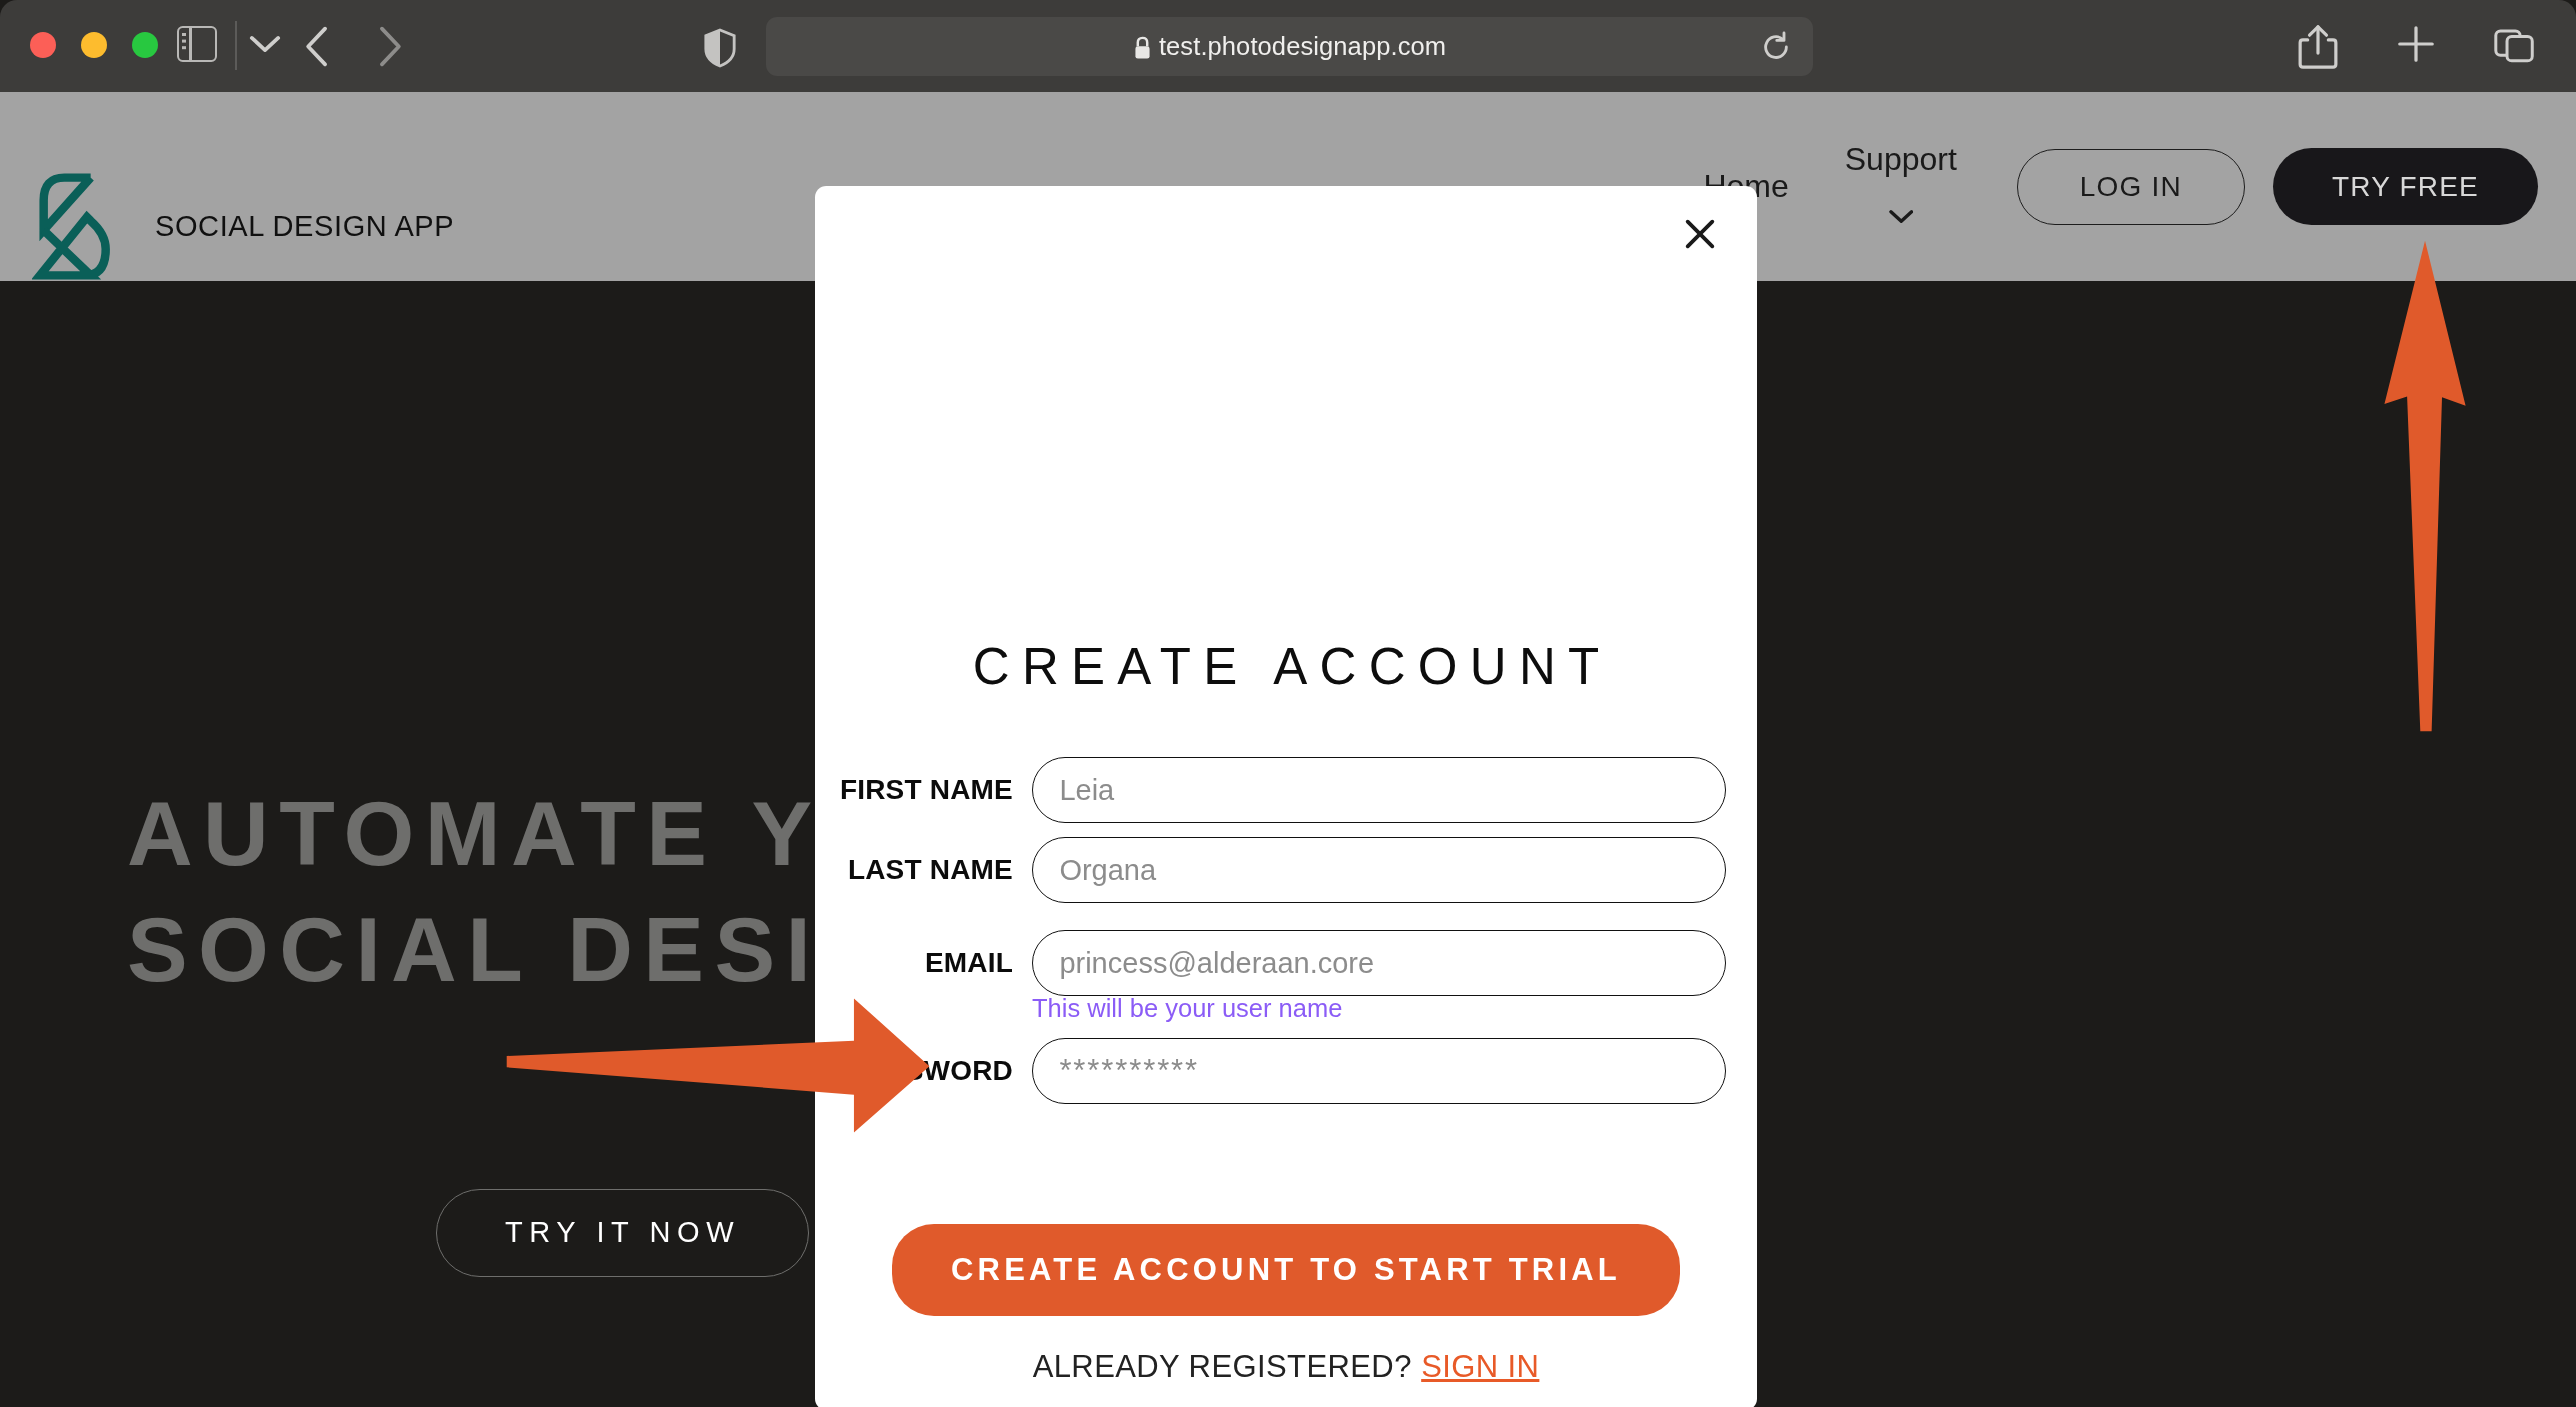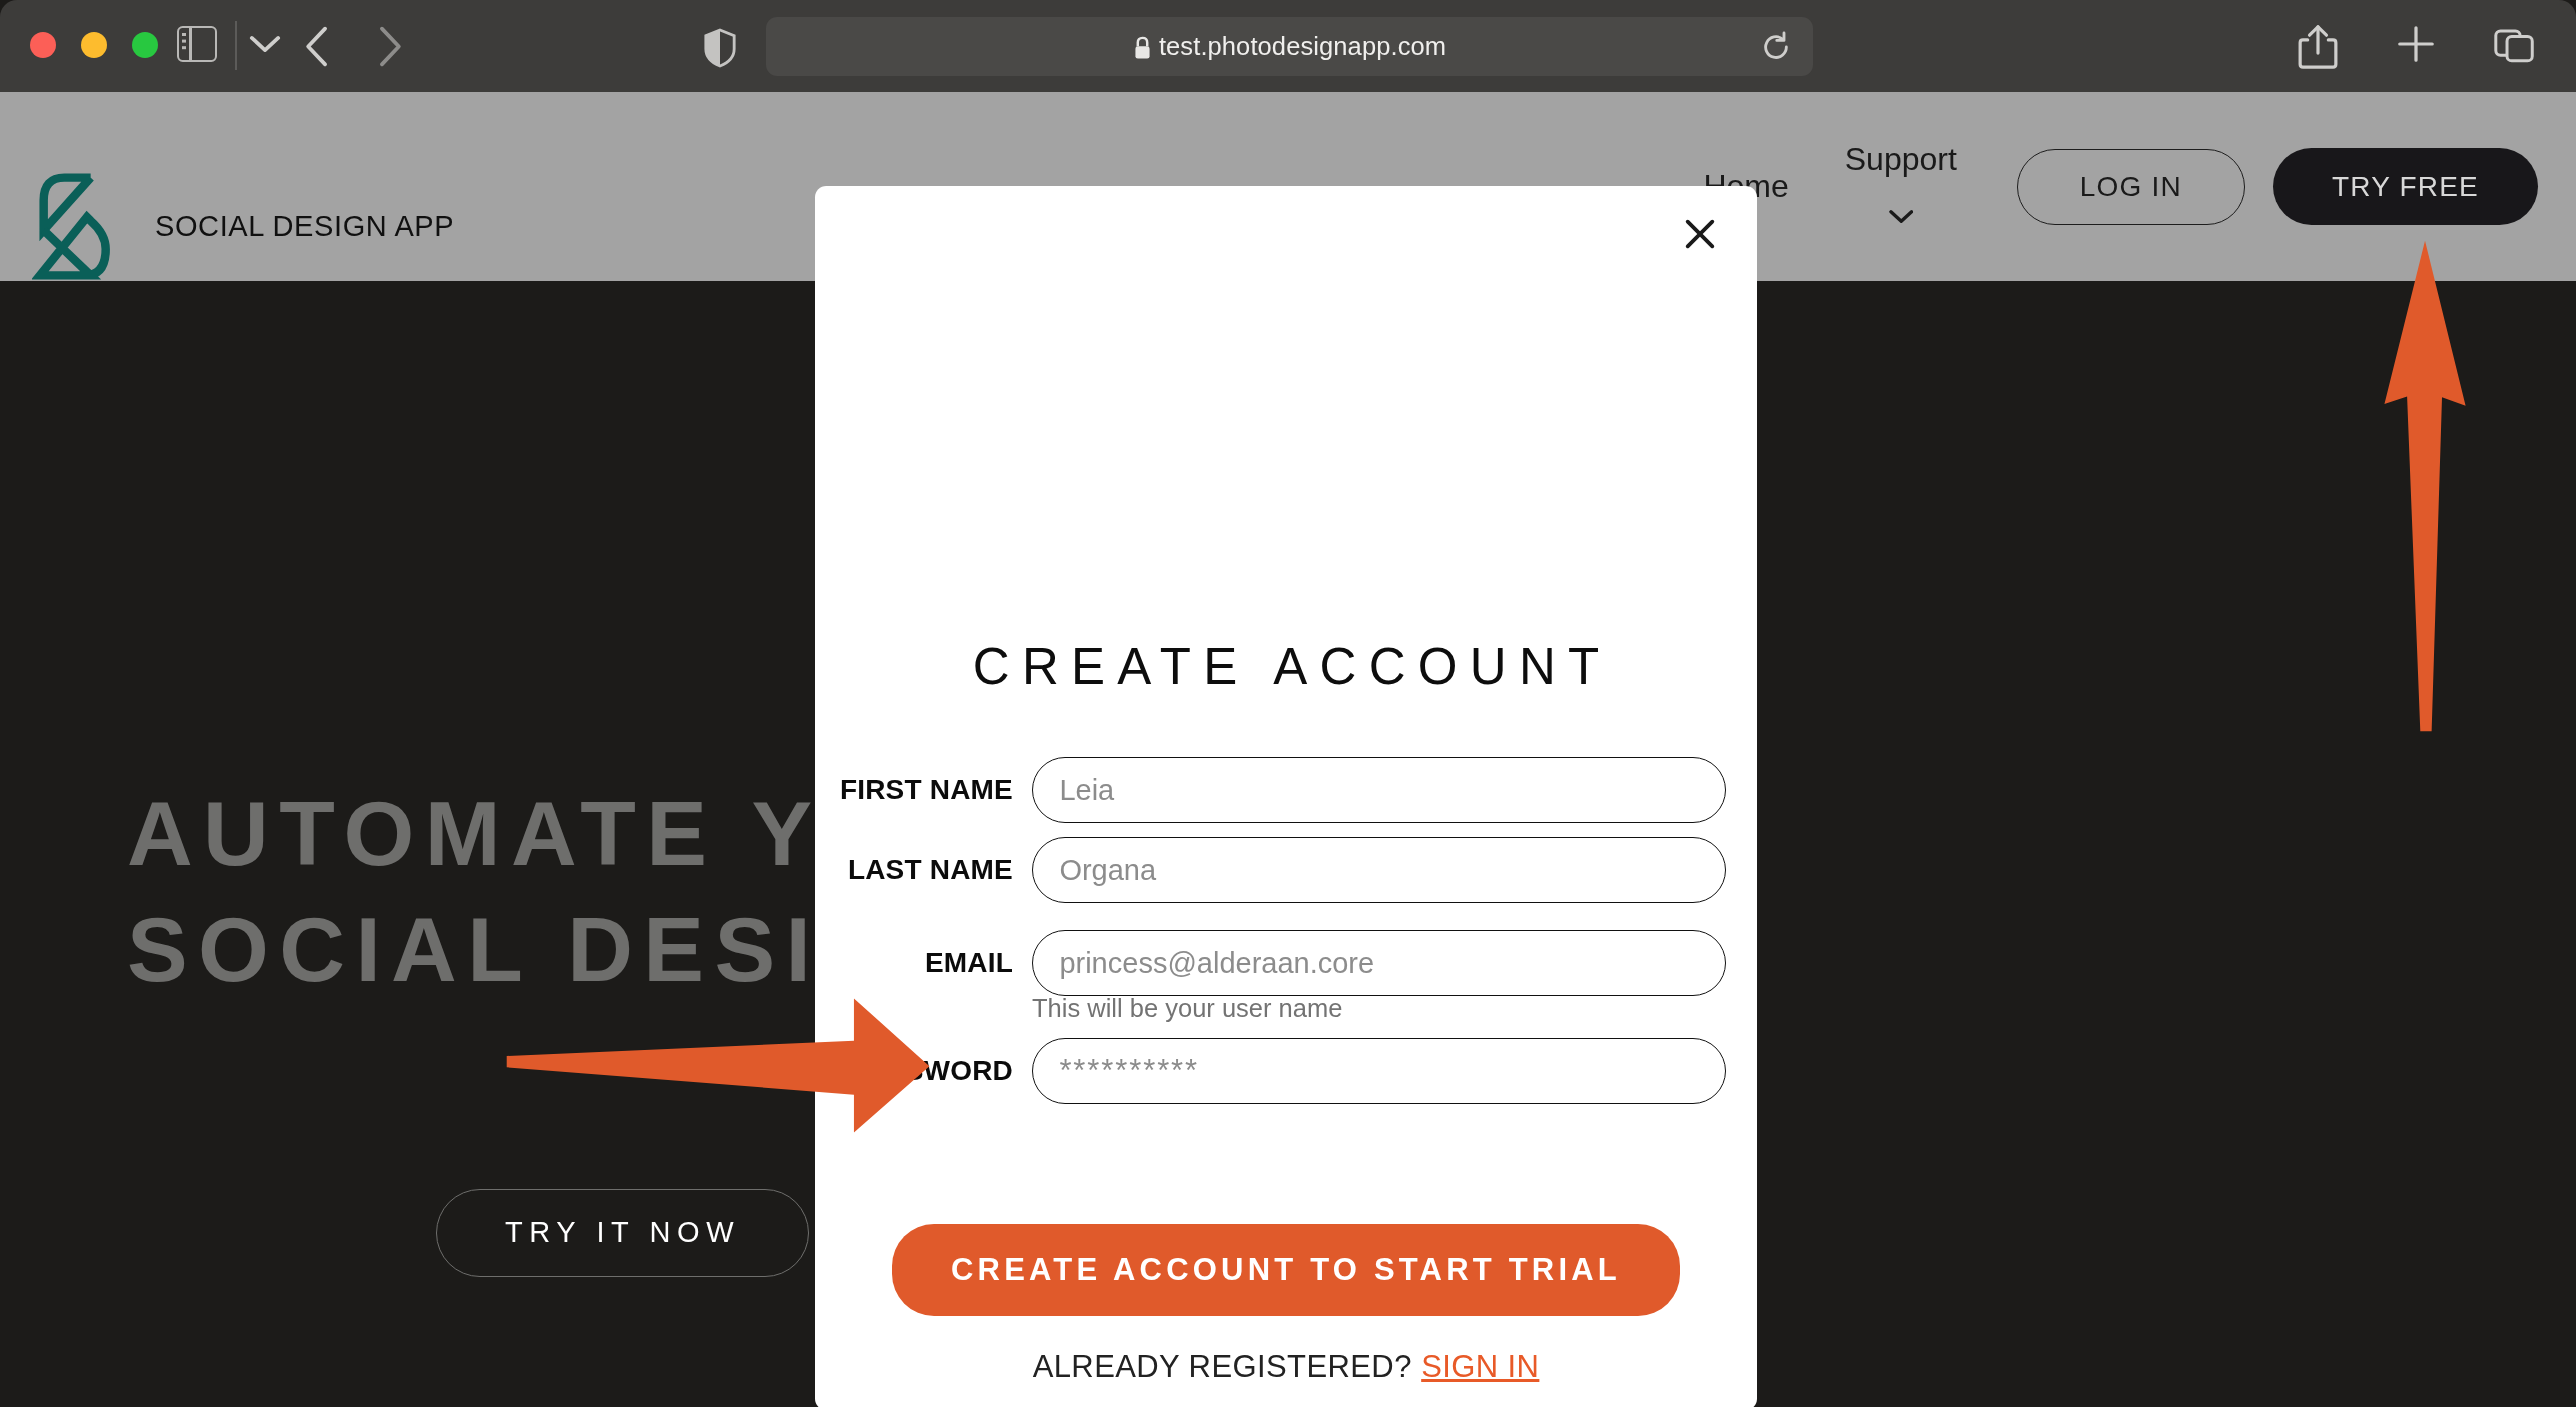--- a/index.html
+++ b/index.html
@@ -300,21 +300,21 @@
   }
   .field-input .ph.mask {
     letter-spacing: 1.9px;
     font-size: 31px;
   }
   .field-hint {
     margin-left: 217px;
     margin-top: -13.2px;
     margin-bottom: 15px;
     font-size: 25.5px;
-    color: #737373;
+    color: #8b5cf6;
   }
 
   .cta-wrap {
     position: absolute;
     left: 0; right: 0;
     top: 1038px;
     display: flex;
     justify-content: center;
   }
   .btn-cta {

